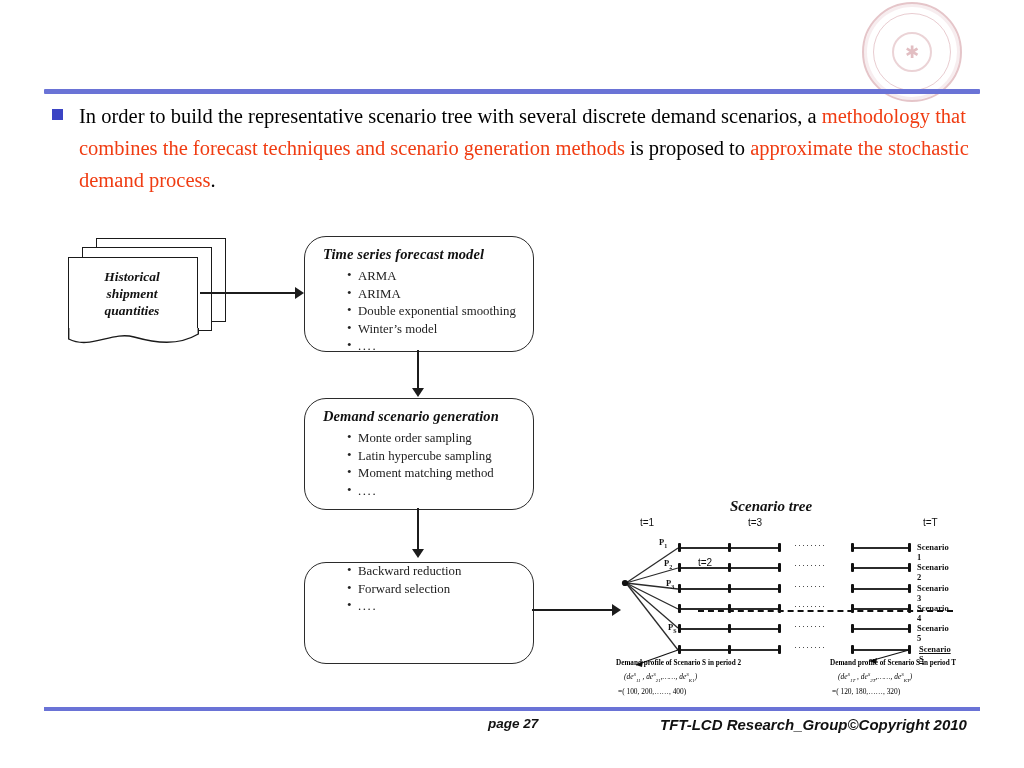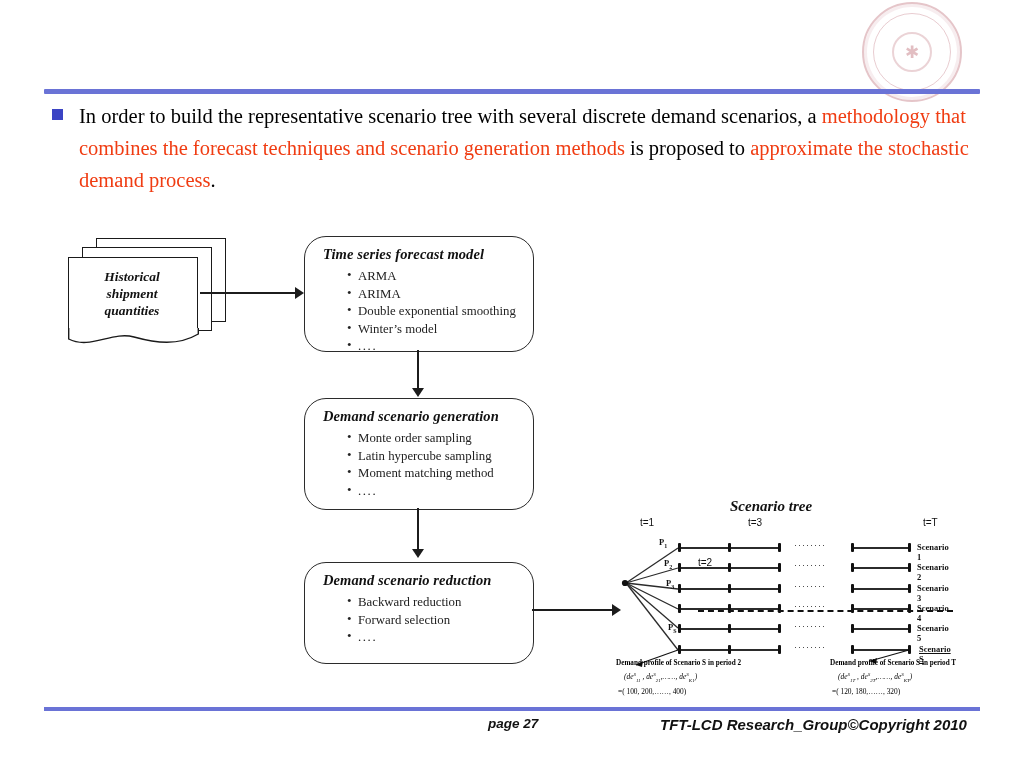--- a/index.html
+++ b/index.html
@@ -234,21 +234,20 @@
         <li>Latin hypercube sampling</li>
         <li>Moment matching method</li>
         <li class="dots">....</li>
       </ul>
     </div>
 
     <div class="conn v-line" style="left:417px;top:508px;height:42px;"></div>
     <div class="arrow-d" style="left:412px;top:549px;"></div>
 
     <div class="rbox" id="box-reduction">
-      <div class="rbox-title">Demand scenario reduction</div>
       <ul>
         <li>Backward reduction</li>
         <li>Forward selection</li>
         <li class="dots">....</li>
       </ul>
     </div>
 
     <div class="conn h-line" style="left:532px;top:609px;width:82px;"></div>
     <div class="arrow-r" style="left:612px;top:604px;"></div>
   </div>

